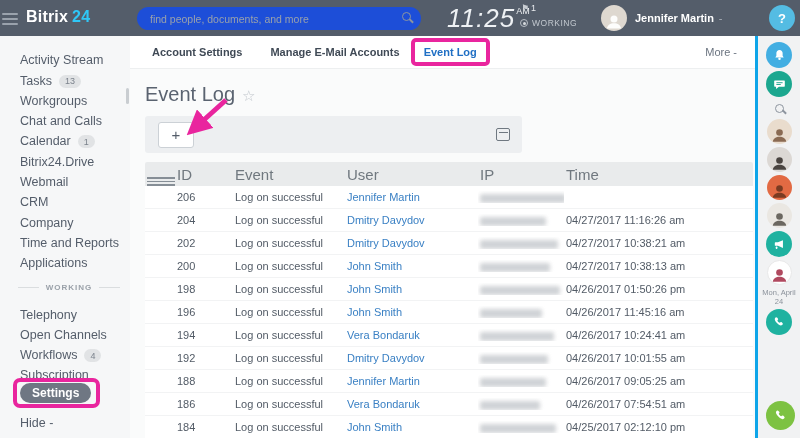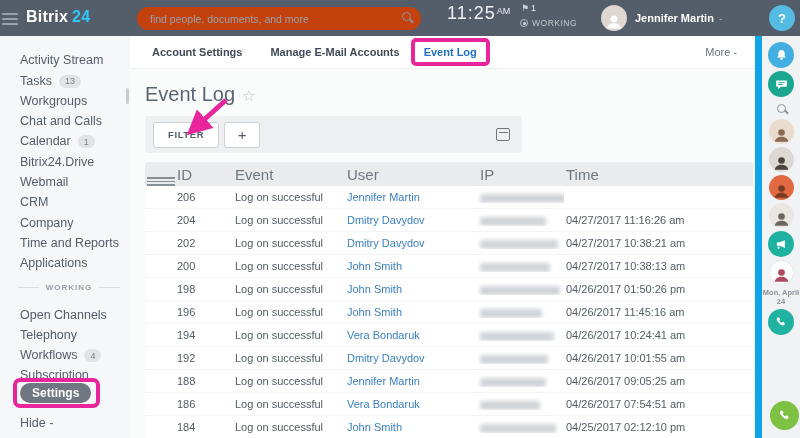--- a/index.html
+++ b/index.html
@@ -7,30 +7,30 @@
   .screen{position:relative;width:800px;height:438px;overflow:hidden;background:#fafbfb;
           font-family:"Liberation Sans","DejaVu Sans",sans-serif;}
 
   
   .topbar{position:absolute;left:0;top:0;width:800px;height:36px;background:#545d6a;z-index:5;}
   .hamburger{position:absolute;left:2px;top:13px;width:16px;cursor:pointer;}
   .hamburger span{display:block;height:2px;background:#9aa2ac;margin-bottom:3px;border-radius:1px;}
   .logo{position:absolute;left:26px;top:8px;font-size:16px;font-weight:bold;color:#fff;letter-spacing:.2px;}
   .logo .accent{color:#2fc7f7;margin-left:4px;}
   .search-wrap{position:absolute;left:137px;top:7px;width:284px;height:23px;}
-  .search-wrap input{width:100%;height:100%;border:none;border-radius:12px;background:#c2410c;
+  .search-wrap input{width:100%;height:100%;border:none;border-radius:12px;background:#1d4ed8;
           color:#e2e6ea;font-size:10.5px;padding:0 28px 0 13px;outline:none;
           font-family:"Liberation Sans","DejaVu Sans",sans-serif;}
   .search-wrap input::placeholder{color:#99a1ab;}
   .mag{width:9px;height:9px;border:1.5px solid #8d959f;border-radius:50%;position:relative;display:inline-block;}
   .mag::after{content:'';position:absolute;width:5px;height:1.5px;background:#8d959f;
           transform:rotate(45deg);right:-4px;bottom:-1px;}
   .search-mag{position:absolute;right:10px;top:5px;}
   .clock{position:absolute;left:447px;top:3px;color:#eef1f4;font-weight:300;}
-  .clock-time{font-size:18px;letter-spacing:1px;}
+  .clock-time{font-size:26px;letter-spacing:1px;font-style:italic;}
   .ampm{font-size:9px;vertical-align:top;position:relative;top:3px;margin-left:1px;}
   .flagrow{position:absolute;left:521px;top:3px;color:#c8cdd3;font-size:9px;}
   .flagrow .cnt{color:#e8ebee;margin-left:2px;}
   .workrow{position:absolute;left:520px;top:18px;display:flex;align-items:center;gap:4px;cursor:pointer;}
   .ring{width:8px;height:8px;border:1.5px solid #b9bfc6;border-radius:50%;display:inline-flex;
         align-items:center;justify-content:center;}
   .ring::after{content:'';width:3px;height:3px;border-radius:50%;background:#d7dbdf;}
   .working-label{font-size:8.5px;color:#c2c8cf;letter-spacing:.5px;}
   .user-menu{position:absolute;left:601px;top:5px;display:flex;align-items:center;cursor:pointer;}
   .avatar{width:26px;height:26px;border-radius:50%;background:#ded8d0;overflow:hidden;display:inline-flex;
@@ -50,22 +50,22 @@
   .badge{background:#e1e3e5;color:#7b828c;border-radius:9px;font-size:9px;padding:1.5px 6px;margin-left:7px;}
   .hidden-div{display:flex;align-items:center;margin:13px 10px 9px 18px;gap:7px;color:#9aa1a9;
           font-size:8px;letter-spacing:1px;font-weight:bold;}
   .hidden-div::before,.hidden-div::after{content:'';flex:1;height:1px;background:#dadddf;}
   .pill{position:relative;display:inline-flex;background:#6f7783;color:#fff;border-radius:11px;
           padding:3px 12px;font-size:12px;font-weight:bold;}
   .hide-link{margin-top:13px;padding-left:20px;font-size:12.5px;color:#545d6a;cursor:pointer;}
 
   
   .rightrail{position:absolute;right:0;top:36px;bottom:0;width:45px;background:#f1f2f3;
-          border-left:7px solid #0ea5e9;display:flex;flex-direction:column;align-items:center;
-          padding-top:6px;gap:3px;z-index:2;font-weight:bold;}
+          border-left:3px solid #0ea5e9;display:flex;flex-direction:column;align-items:center;
+          padding-top:6px;gap:3px;z-index:2;}
   .rail-btn{width:26px;height:26px;border-radius:50%;display:flex;align-items:center;justify-content:center;
           cursor:pointer;flex:none;}
   .rail-btn svg{width:15px;height:15px;fill:#fff;}
   .bell-btn{background:#42aee2;}
   .chat-btn{background:#1ba78f;}
   .mega-btn{background:#1fb2a0;}
   .phone-btn{background:#1fb2a0;}
   .rail-search{height:16px;display:flex;align-items:center;cursor:pointer;flex:none;}
   .rail-av{width:25px;height:25px;border-radius:50%;overflow:hidden;display:flex;align-items:flex-end;
           justify-content:center;cursor:pointer;flex:none;}
@@ -193,24 +193,24 @@
         </div>
         <div class="side-item">
           <span>Applications</span>
         </div>
       </nav>
     <div class="hidden-div">
         <span>WORKING</span>
       </div>
     <nav id="side-hidden">
         <div class="side-item">
+          <span>Telephony</span>
+        </div>
+        <div class="side-item">
           <span>Open Channels</span>
-        </div>
-        <div class="side-item">
-          <span>Telephony</span>
         </div>
         <div class="side-item">
           <span>Workflows</span>
           <span class="badge">4</span>
         </div>
         <div class="side-item">
           <span>Subscription</span>
         </div>
         <div class="side-item selected">
           <span class="pill">
@@ -292,21 +292,20 @@
     <div class="tabbar">
       <div class="tab t1"><span>Account Settings</span></div>
       <div class="tab t2"><span>Manage E-Mail Accounts</span></div>
       <div class="tab t3 active"><span>Event Log</span><span class="ann-ring tab-ring"></span></div>
       <div class="tabbar-more">More -</div>
     </div>
 
     <h1 class="pagetitle"><span>Event Log</span><span class="star">☆</span></h1>
 
     <div class="filterbar">
-      <button class="btn-filter">FILTER</button>
       <button class="btn-plus">+</button>
       <span class="cal-icon"></span>
     </div>
 
     <div class="table">
       <div class="thead">
         <div class="cell"><span class="grid-menu"><i></i><i></i><i></i></span></div>
         <div class="cell">ID</div>
         <div class="cell">Event</div>
         <div class="cell">User</div>

